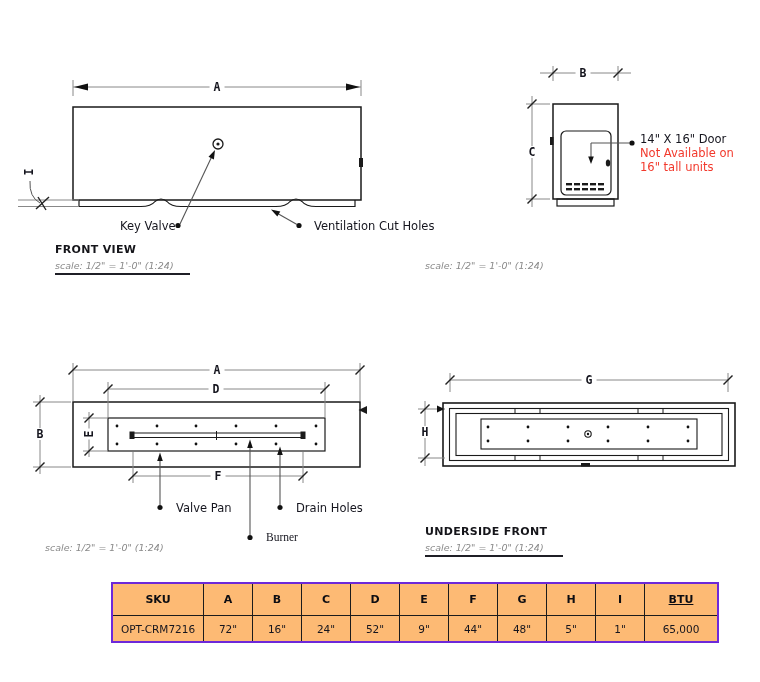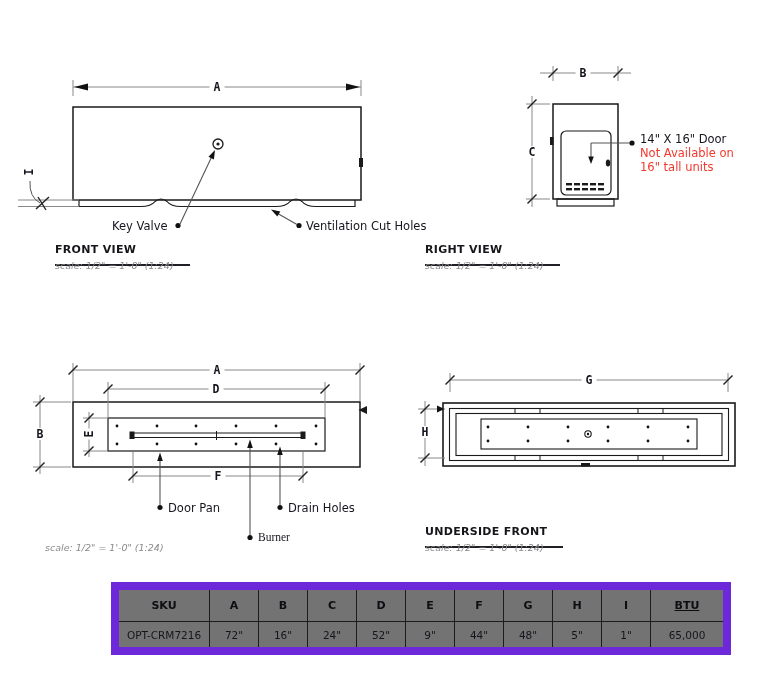--- a/index.html
+++ b/index.html
@@ -2,29 +2,29 @@
 <html><head>
 <meta charset="utf-8">
 <style>
   html,body{margin:0;padding:0;background:#fff;}
   .canvas{position:relative;width:760px;height:682px;background:#fff;overflow:hidden;
           font-family:"DejaVu Sans",sans-serif;}
   .drawing{position:absolute;left:0;top:0;}
   .dim-label{position:absolute;transform:translate(-50%,-50%);background:#fff;padding:0 4px;
              font:bold 11.5px "DejaVu Sans Mono",monospace;color:#15151e;line-height:12px;}
   .dim-label.rot{transform:translate(-50%,-50%) rotate(-90deg);padding:0 2px;}
-  .callout-label{position:absolute;font:11.5px "DejaVu Sans",sans-serif;color:#15151e;white-space:nowrap;}
-  .title-block{position:absolute;border-bottom:2px solid #1f1f26;padding-bottom:7px;}
+  .callout-label{position:absolute;font:11.5px "DejaVu Sans",sans-serif;color:#15151e;white-space:nowrap;margin-left:8px;}
+  .title-block{position:absolute;border-bottom:2px solid #1f1f26;padding-bottom:16px;}
   .view-title{font:bold 11px "DejaVu Sans",sans-serif;color:#15151a;letter-spacing:.3px;white-space:nowrap;}
   .scale-note{position:absolute;font:italic 9.5px "DejaVu Sans",sans-serif;color:#8a8a8a;white-space:nowrap;}
   .door-note{position:absolute;font:11.5px "DejaVu Sans",sans-serif;line-height:14px;white-space:nowrap;}
   .door-note .l1{color:#15151e;}
   .door-note .warn{color:#f2392c;}
   table.spec-table{position:absolute;left:111px;top:582px;border-collapse:collapse;
-                   border:8px solid #6d28d9;background:#737373;}
+                   border:2px solid #6d28d9;background:#fdba74;}
   .spec-table th,.spec-table td{border:1.4px solid #1c1c1c;text-align:center;padding:0;}
   .spec-table th{font:bold 11px "DejaVu Sans",sans-serif;color:#0d0d12;height:31px;}
   .spec-table td{font:10.5px "DejaVu Sans",sans-serif;color:#15151e;height:25px;}
   .c-sku{width:90px;} .c-dim{width:48px;} .c-btu{width:72px;text-decoration:underline;}
 </style>
 </head>
 <body>
 
 <div class="canvas">
 
@@ -219,38 +219,35 @@
   <div class="dim-label" style="left:217px;top:370px;">A</div>
   <div class="dim-label" style="left:216px;top:389px;">D</div>
   <div class="dim-label" style="left:40px;top:434px;">B</div>
   <div class="dim-label rot" style="left:89px;top:434px;">E</div>
   <div class="dim-label" style="left:218px;top:476px;">F</div>
   <div class="dim-label" style="left:589px;top:380px;">G</div>
   <div class="dim-label" style="left:425px;top:432px;">H</div>
 
   <div class="callout-label" style="left:112px;top:219px;">Key Valve</div>
   <div class="callout-label" style="left:306px;top:219px;">Ventilation Cut Holes</div>
-  <div class="callout-label" style="left:168px;top:501px;">Door Pan</div>
+  <div class="callout-label" style="left:168px;top:501px;">Valve Pan</div>
   <div class="callout-label" style="left:288px;top:501px;text-align:right;">Drain Holes</div>
   <div class="callout-label" style="left:258px;top:531px;font-family:Liberation Serif, serif;">Burner</div>
 
   <div class="door-note" style="left:640px;top:132px;">
     <div class="l1">14" X 16" Door</div>
     <div class="warn">Not Available on</div>
     <div class="warn">16" tall units</div>
   </div>
 
   <div class="title-block" style="left:55px;top:238px;width:135px;">
     <span class="view-title">FRONT VIEW</span>
   </div>
   <div class="scale-note" style="left:55px;top:260px;">scale: 1/2" = 1'-0" (1:24)</div>
 
-  <div class="title-block" style="left:425px;top:238px;width:135px;">
-    <span class="view-title">RIGHT VIEW</span>
-  </div>
   <div class="scale-note" style="left:425px;top:260px;">scale: 1/2" = 1'-0" (1:24)</div>
 
   <div class="scale-note" style="left:45px;top:542px;">scale: 1/2" = 1'-0" (1:24)</div>
 
   <div class="title-block" style="left:425px;top:520px;width:138px;">
     <span class="view-title">UNDERSIDE FRONT</span>
   </div>
   <div class="scale-note" style="left:425px;top:542px;">scale: 1/2" = 1'-0" (1:24)</div>
 
   <table class="spec-table">

